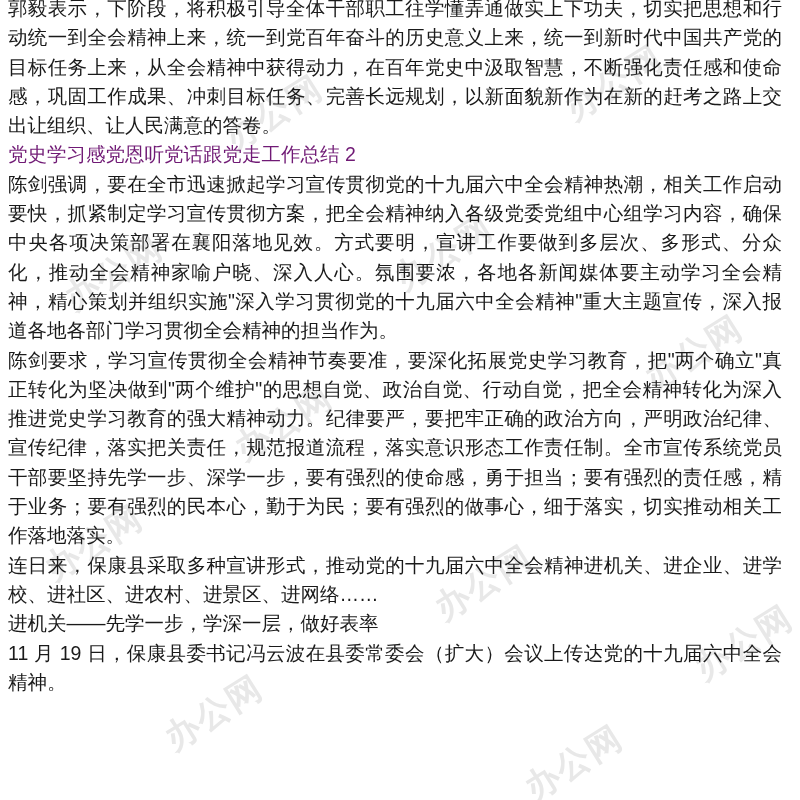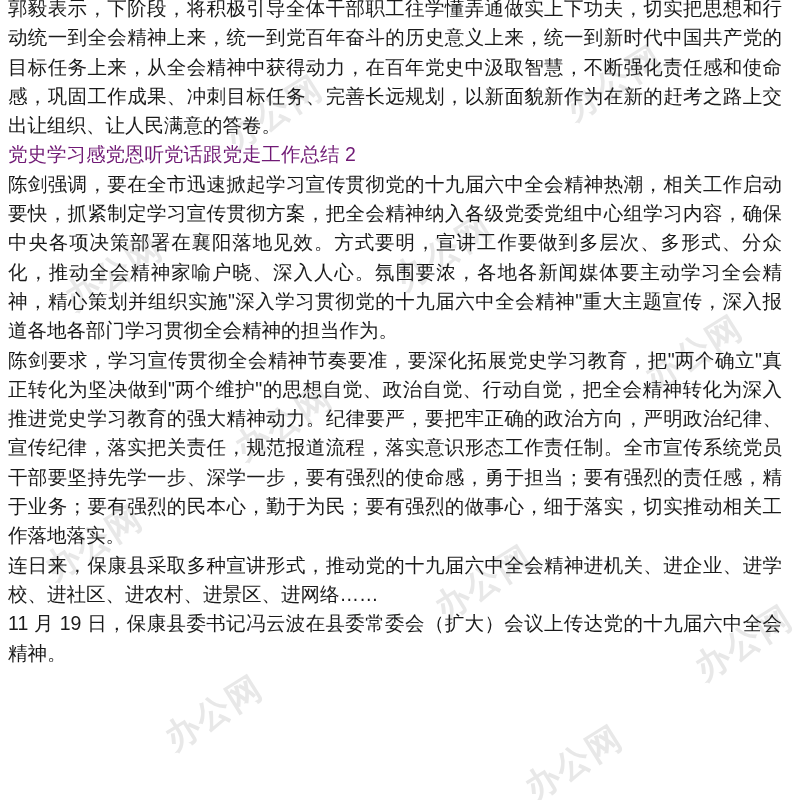--- a/index.html
+++ b/index.html
@@ -99,19 +99,20 @@
       <h2 class="section-heading">党史学习感党恩听党话跟党走工作总结 2</h2>
 
 
       <p class="body-text">陈剑强调，要在全市迅速掀起学习宣传贯彻党的十九届六中全会精神热潮，相关工作启动要快，抓紧制定学习宣传贯彻方案，把全会精神纳入各级党委党组中心组学习内容，确保中央各项决策部署在襄阳落地见效。方式要明，宣讲工作要做到多层次、多形式、分众化，推动全会精神家喻户晓、深入人心。氛围要浓，各地各新闻媒体要主动学习全会精神，精心策划并组织实施"深入学习贯彻党的十九届六中全会精神"重大主题宣传，深入报道各地各部门学习贯彻全会精神的担当作为。</p>
 
       <p class="body-text">陈剑要求，学习宣传贯彻全会精神节奏要准，要深化拓展党史学习教育，把"两个确立"真正转化为坚决做到"两个维护"的思想自觉、政治自觉、行动自觉，把全会精神转化为深入推进党史学习教育的强大精神动力。纪律要严，要把牢正确的政治方向，严明政治纪律、宣传纪律，落实把关责任，规范报道流程，落实意识形态工作责任制。全市宣传系统党员干部要坚持先学一步、深学一步，要有强烈的使命感，勇于担当；要有强烈的责任感，精于业务；要有强烈的民本心，勤于为民；要有强烈的做事心，细于落实，切实推动相关工作落地落实。</p>
 
 
       <p class="body-text">连日来，保康县采取多种宣讲形式，推动党的十九届六中全会精神进机关、进企业、进学校、进社区、进农村、进景区、进网络……</p>
 
+      <p class="body-text last-open">进机关——先学一步，学深一层，做好表率</p>
 
       <p class="body-text">11 月 19 日，保康县委书记冯云波在县委常委会（扩大）会议上传达党的十九届六中全会精神。</p>
 
     </div>
   </div>
 
 </div>
 
 </body></html>

